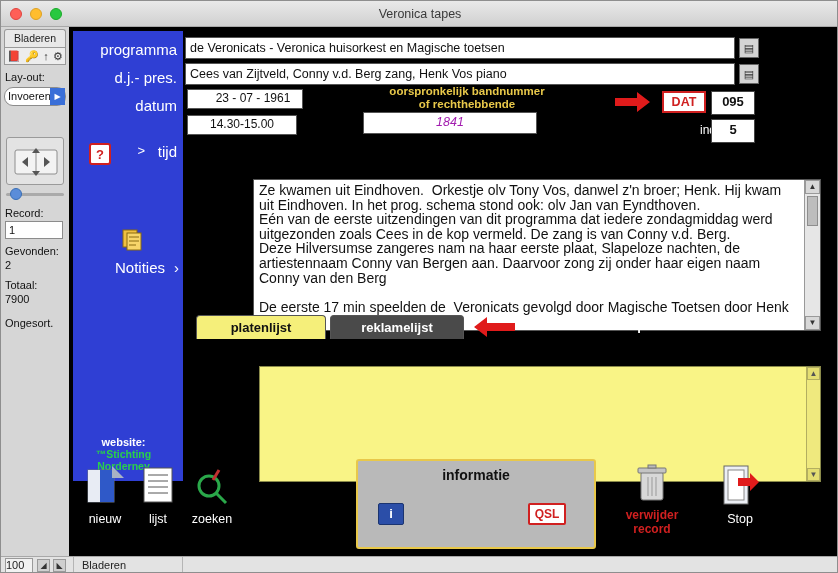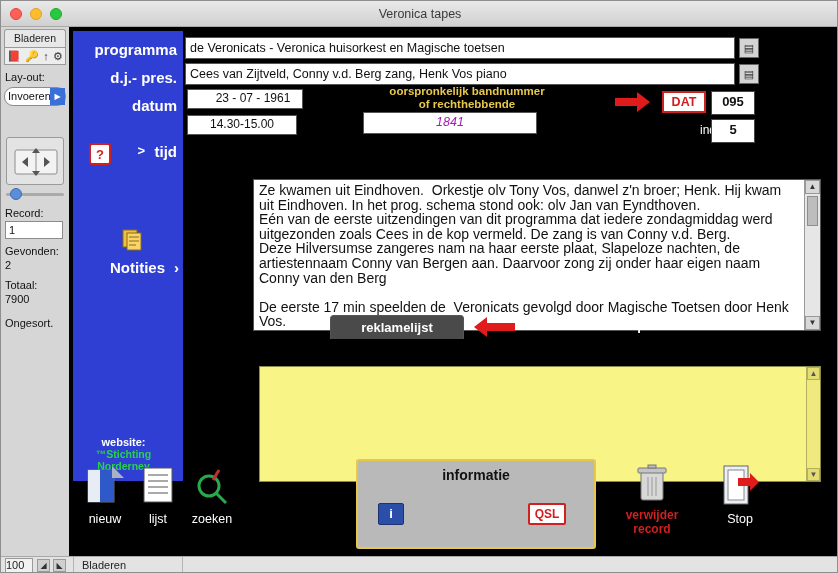--- a/index.html
+++ b/index.html
@@ -90,21 +90,21 @@
     background: #000;
   }
 
   
   #bluecol {
     position: absolute; left: 4px; top: 4px; width: 110px; height: 450px;
     background: #2b3fd0; background: #2f3fd4;
   }
   #bluecol .bc-line {
     position: absolute; right: 6px; color: #fff;
-    font-size: 15px; font-weight: bold; text-align: right;
+    font-size: 15px; font-weight: normal; text-align: right;
   }
   .q-btn {
     position: absolute; left: 16px; top: 112px; width: 22px; height: 22px;
     background: #fff; border: 2px solid #d02020; border-radius: 3px;
     color: #d02020; font-weight: bold; font-size: 13px;
     text-align: center; line-height: 19px;
   }
   .notities-icon {
     position: absolute; left: 47px; top: 196px; width: 24px; height: 24px;
   }
@@ -374,20 +374,21 @@
 Deze Hilversumse zangeres nam na haar eerste plaat, Slapeloze nachten, de artiestennaam Conny van Bergen aan. Daarvoor zong zij onder haar eigen naam Conny van den Berg
 
 De eerste 17 min speelden de  Veronicats gevolgd door Magische Toetsen door Henk Vos.</div>
       <div class="sb">
         <div class="arw" style="top:0;">▲</div>
         <div class="thumb"></div>
         <div class="arw" style="bottom:0;">▼</div>
       </div>
     </div>
 
+    <div class="tabbtn tab-active" style="left:127px; top:288px; width:130px;">platenlijst</div>
     <div class="tabbtn tab-inactive" style="left:261px; top:288px; width:134px;">reklamelijst</div>
 
     <div class="redarrow" style="left:404px; top:290px;">
       <svg width="42" height="20" viewBox="0 0 42 20">
         <polygon points="42,6 14,6 14,0 1,10 14,20 14,14 42,14" fill="#e01b1b"></polygon>
       </svg>
     </div>
     <div class="tabhint" style="left:452px; top:291px;">maak keuze druk op tab blad</div>
 
     <div id="yellowbox">

